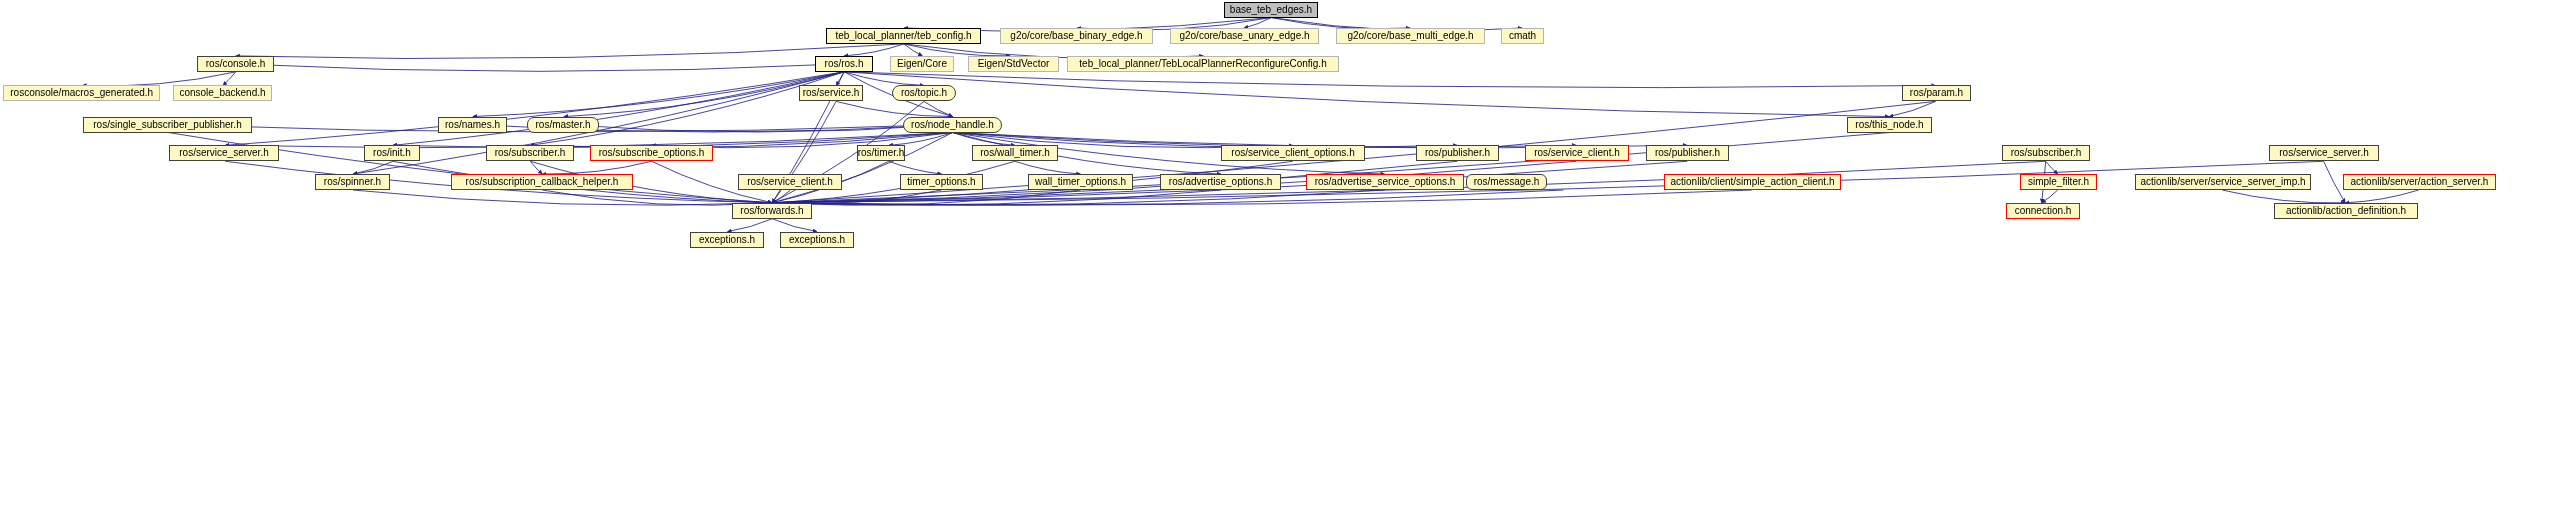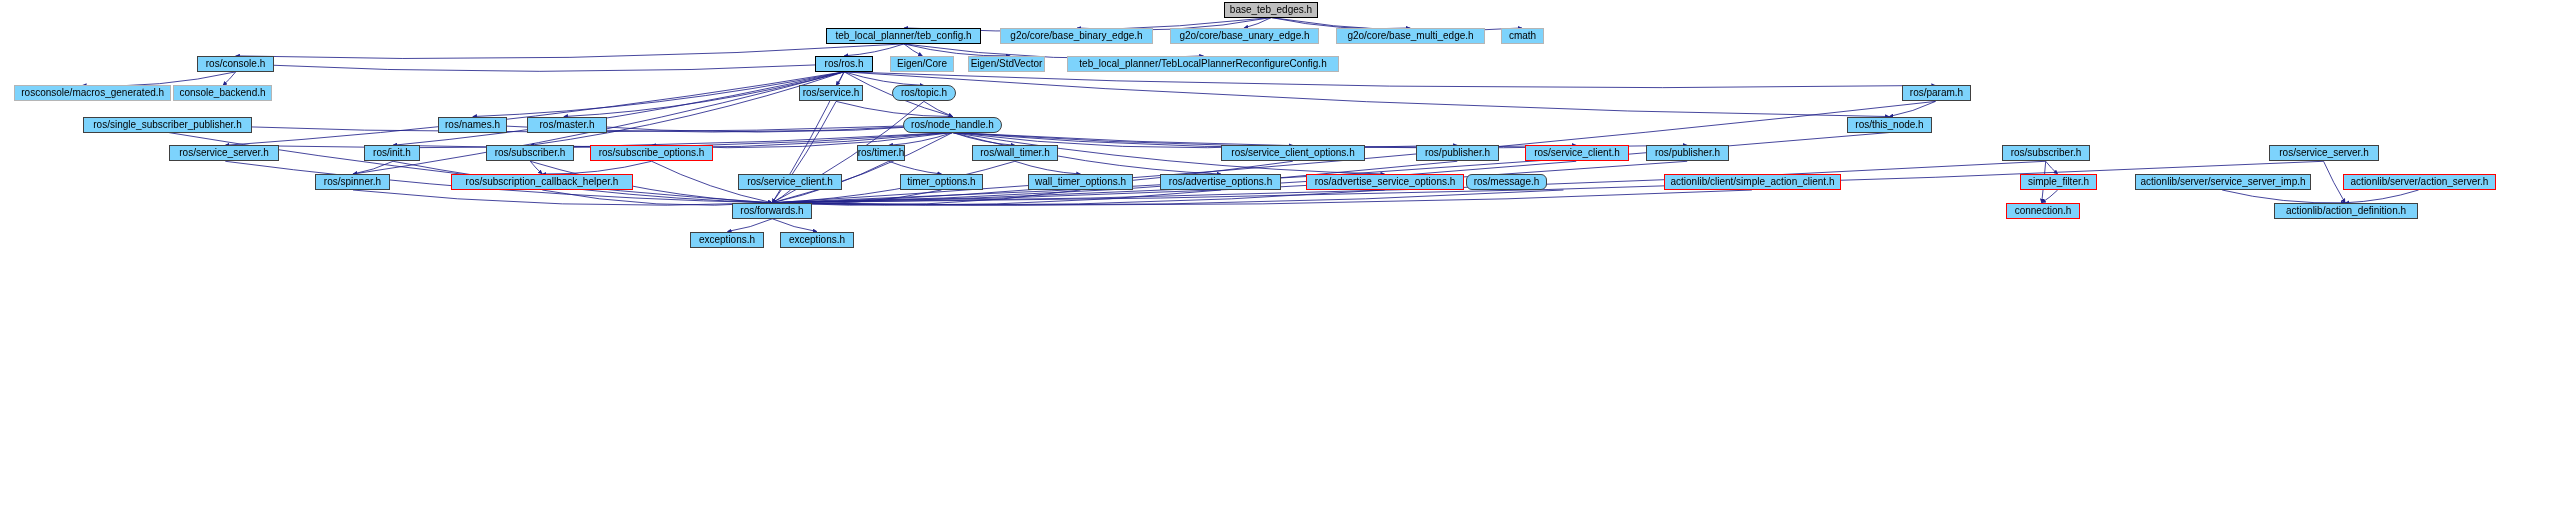--- a/index.html
+++ b/index.html
@@ -14,21 +14,21 @@
   }
   svg#edges{
     position:absolute;left:0;top:0;width:2576px;height:507px;
     pointer-events:none;
   }
   .node{
     position:absolute;
     box-sizing:border-box;
     display:flex;align-items:center;justify-content:center;
     white-space:nowrap;
-    background:#7dd3fc;
+    background:#fef9c3;
     border:0.8px solid #9a9a9a;
     color:#000000;
     font-size:10px;
     line-height:1;
     height:16px;
     padding:0 4.8px;
     letter-spacing:0px;
   }
   .node.k-black{border:0.8px solid #404040;}
   .node.k-red{border:0.8px solid #ff0000;}
@@ -139,30 +139,30 @@
   <div id="node-layer">
       <div class="node k-root" style="left: 1224px; top: 1.6px; width: 94px;">base_teb_edges.h</div>
       <div class="node k-bold" style="left: 826px; top: 28px; width: 155px;">teb_local_planner/teb_config.h</div>
       <div class="node k-gray" style="left: 1000px; top: 28px; width: 153px;">g2o/core/base_binary_edge.h</div>
       <div class="node k-gray" style="left: 1170px; top: 28px; width: 149px;">g2o/core/base_unary_edge.h</div>
       <div class="node k-gray" style="left: 1336px; top: 28px; width: 149px;">g2o/core/base_multi_edge.h</div>
       <div class="node k-gray" style="left: 1501px; top: 28px; width: 43px;">cmath</div>
       <div class="node k-black" style="left: 197px; top: 56px; width: 77px;">ros/console.h</div>
       <div class="node k-bold" style="left: 815px; top: 56px; width: 58px;">ros/ros.h</div>
       <div class="node k-gray" style="left: 890px; top: 56px; width: 64px;">Eigen/Core</div>
-      <div class="node k-gray" style="left: 968px; top: 56px; width: 77px;">Eigen/StdVector</div>
+      <div class="node k-gray" style="left: 968px; top: 56px; width: 91px;">Eigen/StdVector</div>
       <div class="node k-gray" style="left: 1067px; top: 56px; width: 272px;">teb_local_planner/TebLocalPlannerReconfigureConfig.h</div>
-      <div class="node k-gray" style="left: 3.2px; top: 85px; width: 157px; margin-left: 11px;">rosconsole/macros_generated.h</div>
+      <div class="node k-gray" style="left: 3.2px; top: 85px; width: 157px;">rosconsole/macros_generated.h</div>
       <div class="node k-gray" style="left: 173px; top: 85px; width: 99px;">console_backend.h</div>
       <div class="node k-black" style="left: 799px; top: 85px; width: 64px;">ros/service.h</div>
       <div class="node k-black" style="left: 892px; top: 85px; width: 64px; border-radius: 8px;">ros/topic.h</div>
       <div class="node k-black" style="left: 1902px; top: 85px; width: 69px;">ros/param.h</div>
       <div class="node k-black" style="left: 83px; top: 117px; width: 169px;">ros/single_subscriber_publisher.h</div>
       <div class="node k-black" style="left: 438px; top: 117px; width: 69px;">ros/names.h</div>
-      <div class="node k-black" style="left: 527px; top: 117px; width: 80px;">ros/master.h</div>
+      <div class="node k-black" style="left: 527px; top: 117px; width: 72px; border-radius: 7px;">ros/master.h</div>
       <div class="node k-black" style="left: 903px; top: 117px; width: 99px; border-radius: 8px;">ros/node_handle.h</div>
       <div class="node k-black" style="left: 1847px; top: 117px; width: 85px;">ros/this_node.h</div>
       <div class="node k-black" style="left: 169px; top: 145px; width: 110px;">ros/service_server.h</div>
       <div class="node k-black" style="left: 364px; top: 145px; width: 56px;">ros/init.h</div>
       <div class="node k-black" style="left: 486px; top: 145px; width: 88px;">ros/subscriber.h</div>
       <div class="node k-red" style="left: 590px; top: 145px; width: 123px;">ros/subscribe_options.h</div>
       <div class="node k-black" style="left: 857px; top: 145px; width: 48px;">ros/timer.h</div>
       <div class="node k-black" style="left: 972px; top: 145px; width: 86px;">ros/wall_timer.h</div>
       <div class="node k-black" style="left: 1221px; top: 145px; width: 144px;">ros/service_client_options.h</div>
       <div class="node k-black" style="left: 1416px; top: 145px; width: 83px;">ros/publisher.h</div>

